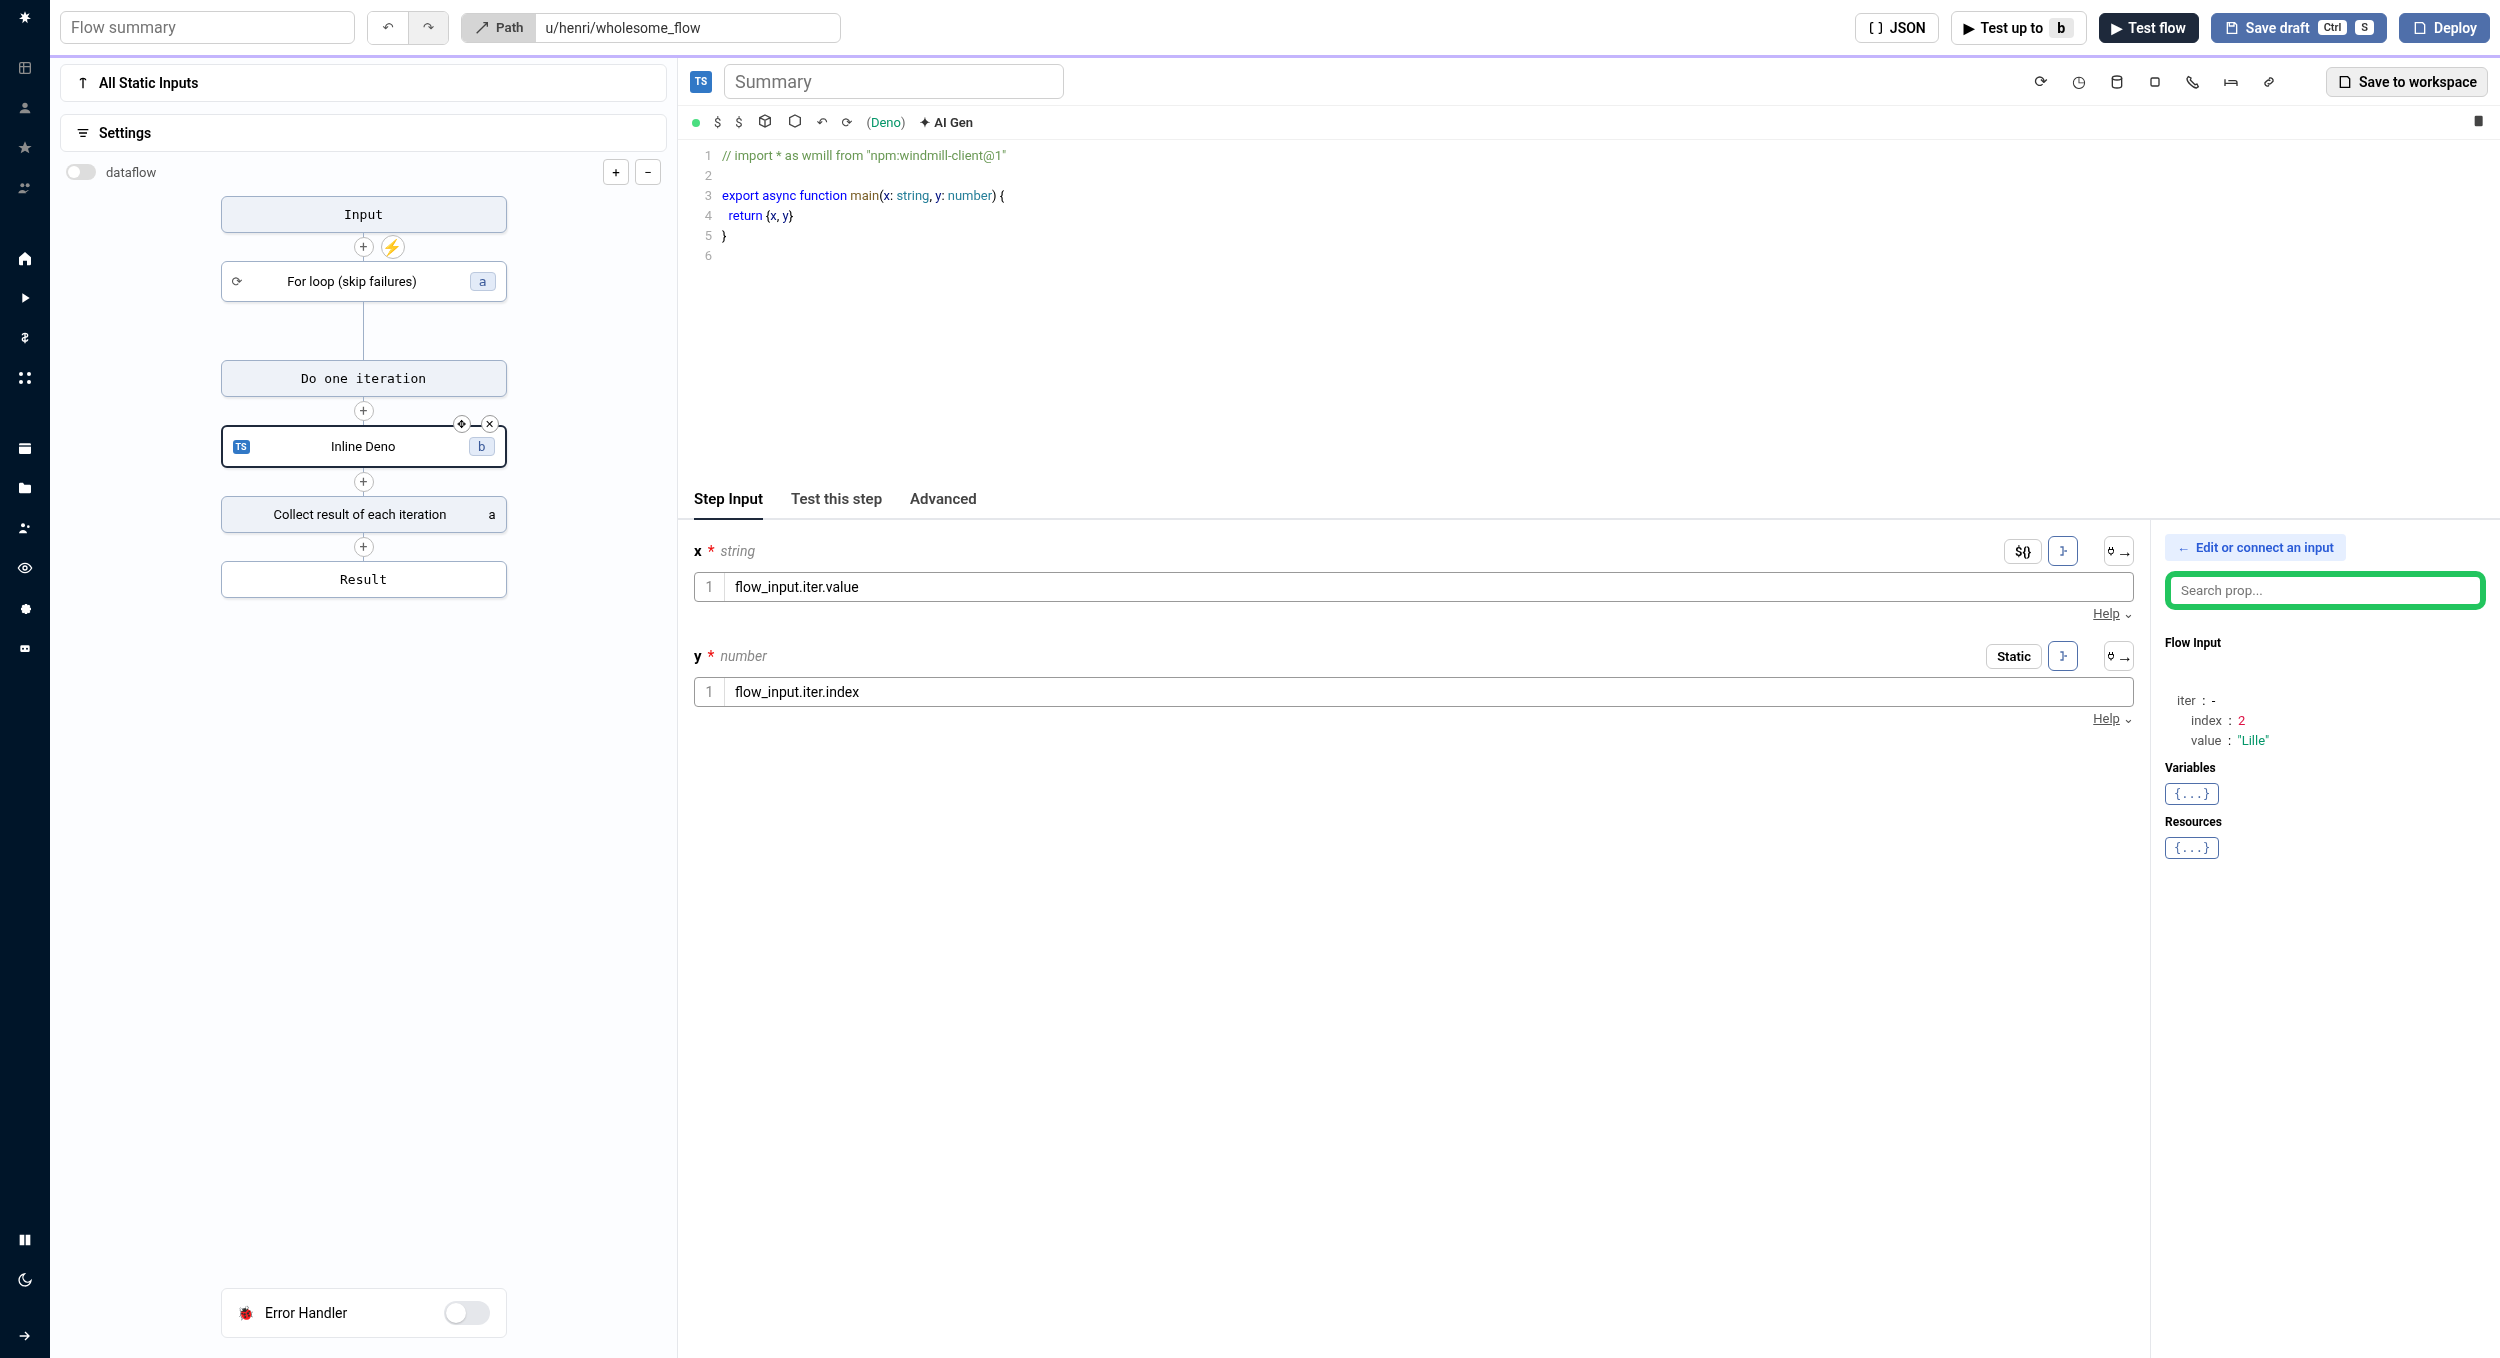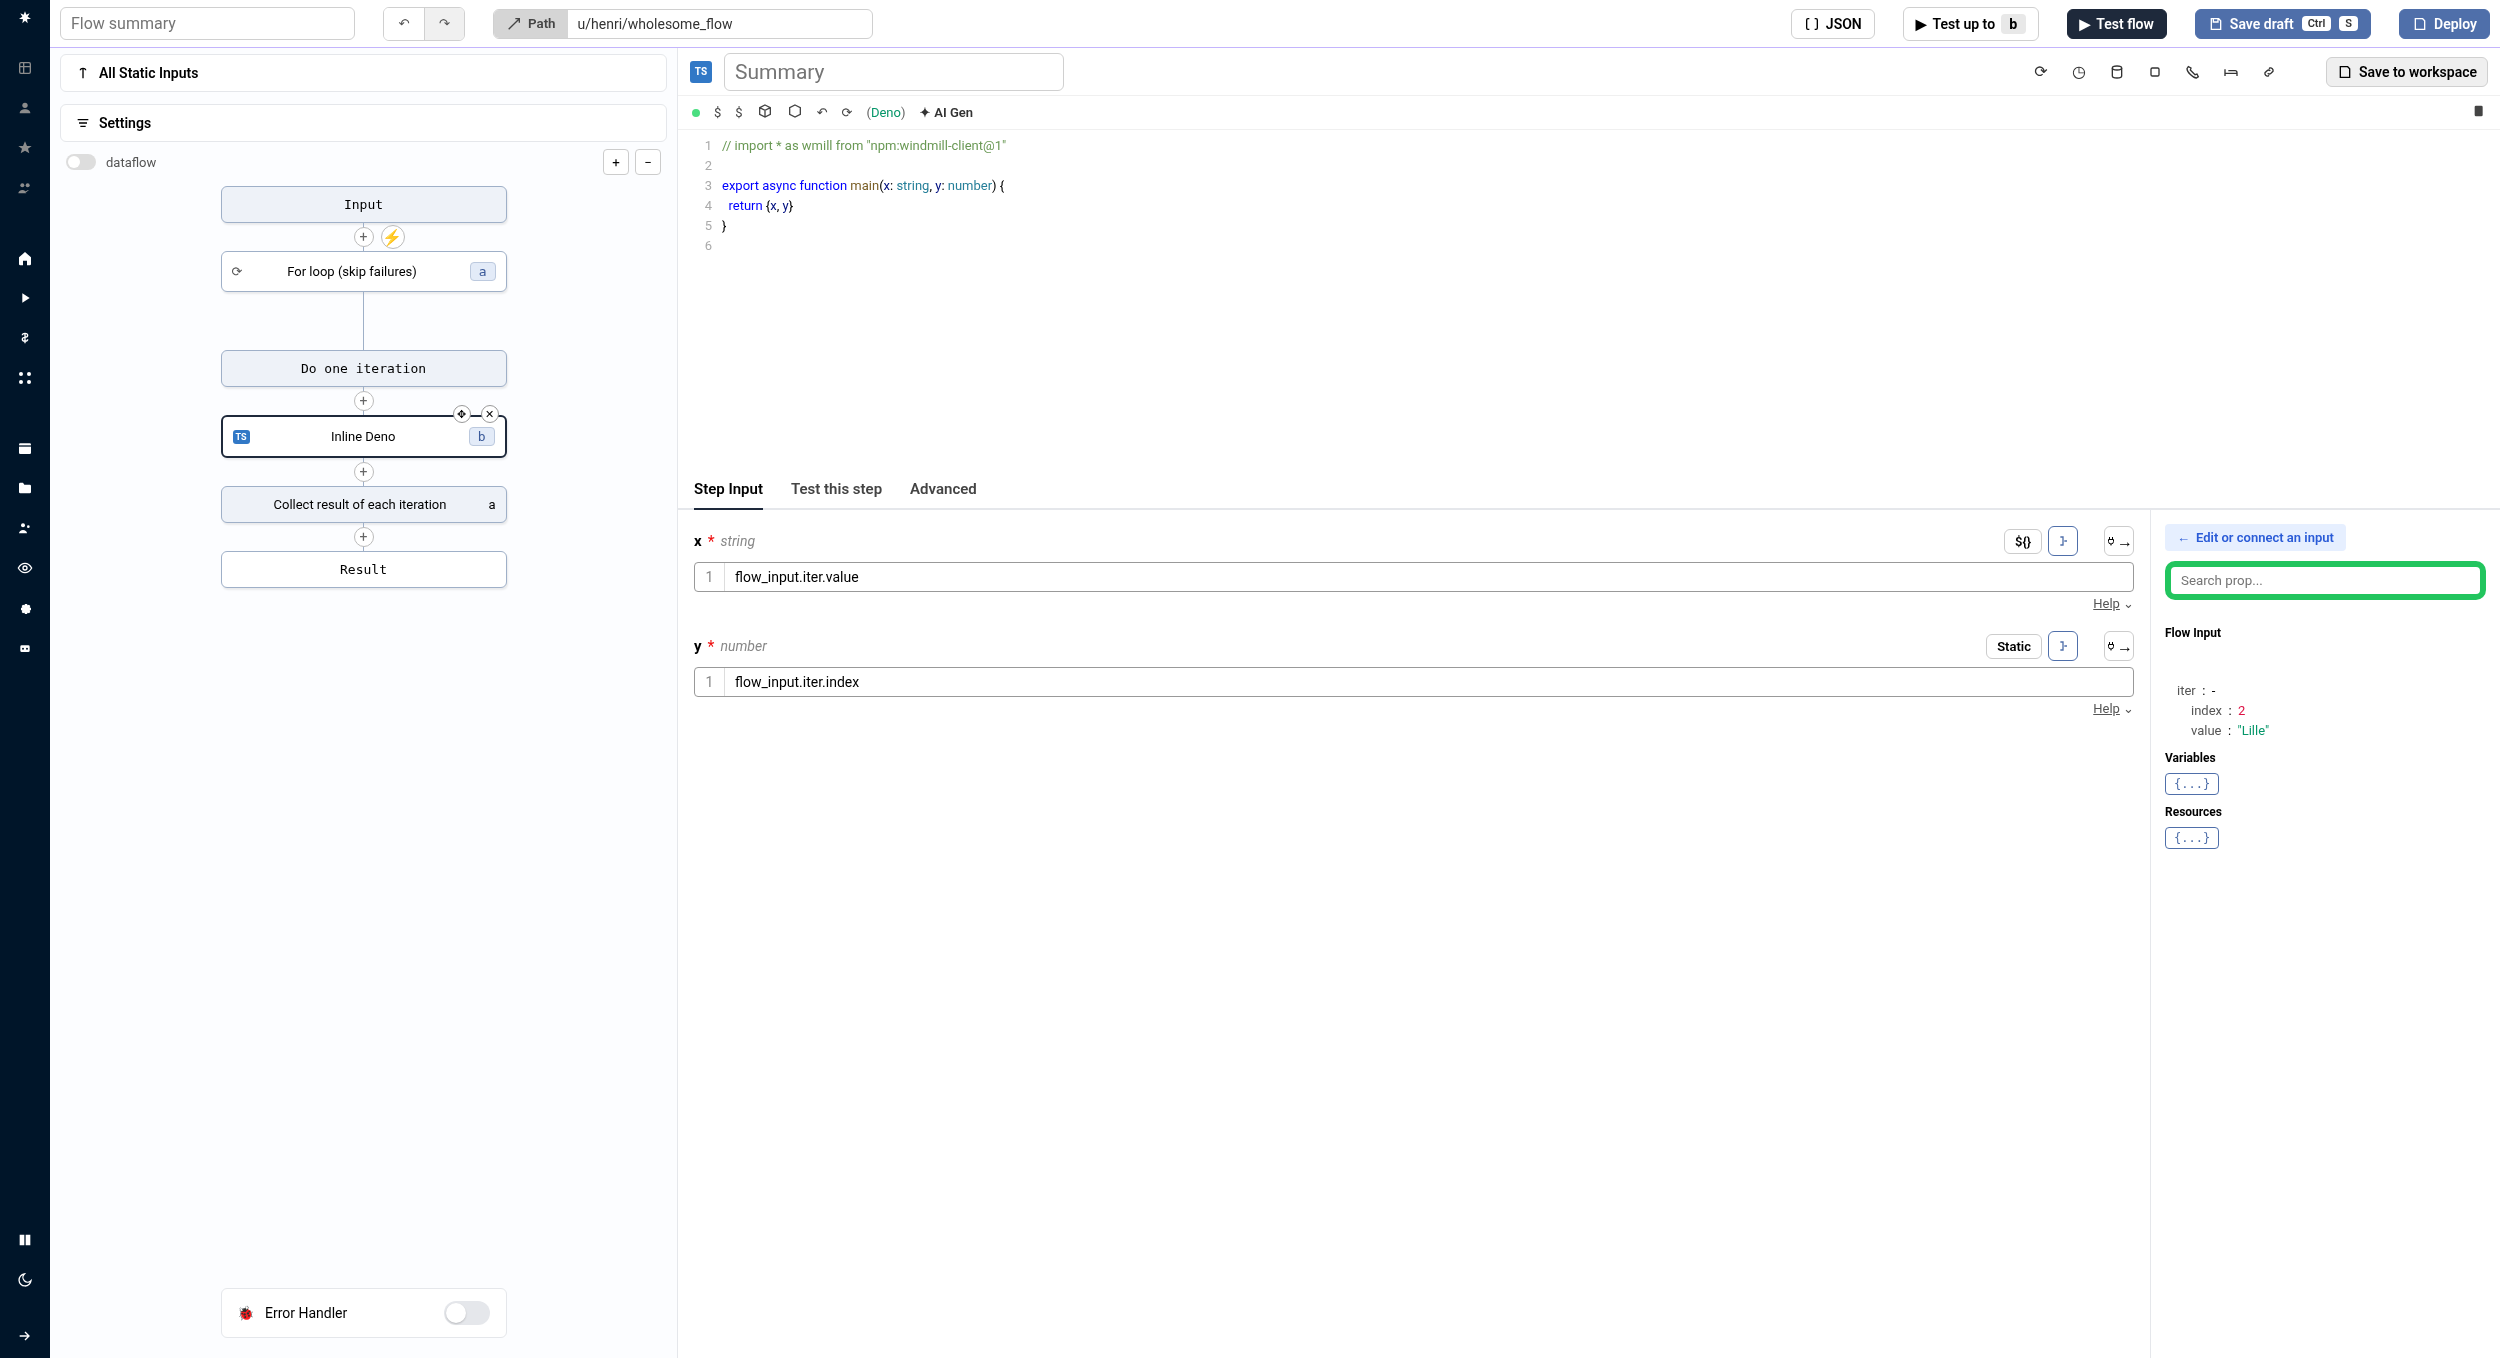--- a/index.html
+++ b/index.html
@@ -7,21 +7,21 @@
 
 
 .left-nav { width: 50px; background: #001529; display: flex; flex-direction: column; align-items: center; padding-top: 10px; color: #8c8c8c; }
 .left-nav .logo { color: #fff; margin-bottom: 20px; }
 .left-nav .nav-icon { width: 48px; height: 36px; display: flex; align-items: center; justify-content: center; margin-bottom: 4px; cursor: pointer; }
 .left-nav .nav-icon.active { color: #fff; }
 .left-nav .spacer { flex: 1; }
 
 
 .main { flex: 1; display: flex; flex-direction: column; }
-.topbar { height: 48px; display: flex; align-items: center; gap: 28px; padding: 6px 10px; border-bottom: 1px solid #c4b5fd; }
+.topbar { height: 58px; display: flex; align-items: center; gap: 12px; padding: 6px 10px; border-bottom: 3px solid #c4b5fd; }
 .flow-name { flex: 0 0 295px; border: 1px solid #d0d0d0; border-radius: 6px; padding: 6px 10px; font-size: 16px; color: #6b7280; }
 .undo-redo { display: flex; border: 1px solid #d0d0d0; border-radius: 6px; overflow: hidden; }
 .undo-redo button { width: 40px; height: 32px; border: none; background: #fff; cursor: pointer; color: #555; }
 .undo-redo button:last-child { background: #f0f0f0; border-left: 1px solid #d0d0d0; }
 .path-group { display: flex; border: 1px solid #d0d0d0; border-radius: 6px; overflow: hidden; flex: 0 0 380px; }
 .path-group .path-btn { background: #d5d5d5; border: none; padding: 6px 12px; display: flex; align-items: center; gap: 6px; cursor: pointer; font-weight: 600; color: #444; }
 .path-group .path-val { padding: 6px 10px; font-size: 14px; color: #333; flex: 1; }
 .tb-btn { border: 1px solid #d0d0d0; border-radius: 6px; padding: 6px 12px; background: #fff; display: flex; align-items: center; gap: 6px; font-size: 14px; cursor: pointer; font-weight: 600; }
 .tb-btn.testup .badge { background: #e8e8e8; border-radius: 4px; padding: 2px 8px; font-family: monospace; }
 .tb-btn.dark { background: #1e293b; color: #fff; border-color: #1e293b; }
@@ -66,21 +66,21 @@
 .connector .bolt { position: absolute; right: -40px; width: 24px; height: 24px; border: 1px solid #bbb; border-radius: 50%; background: #fff; display: flex; align-items: center; justify-content: center; color:#555;}
 .conn-tall{height:58px;}
 
 .error-handler { width: 286px; border: 1px solid #e5e7eb; border-radius: 6px; padding: 12px 16px; display: flex; align-items: center; gap: 10px; font-size: 14px; margin-top: auto; background:#fff;}
 .error-handler .toggle { margin-left: auto; width: 46px; height: 24px; background: #e5e7eb; border-radius: 12px; position: relative; }
 .error-handler .toggle::after { content: ""; position: absolute; width: 20px; height: 20px; background: #fff; border-radius: 50%; top: 2px; left: 2px; box-shadow: 0 1px 2px rgba(0,0,0,0.2);}
 
 
 .rp-header { height: 48px; display: flex; align-items: center; padding: 6px 12px; gap: 12px; border-bottom: 1px solid #f0f0f0; }
 .rp-header .ts-icon { width: 22px; height: 22px; background: #3178c6; color: #fff; font-size: 10px; font-weight: bold; display: flex; align-items: center; justify-content: center; border-radius: 3px; }
-.rp-header .summary-input { flex: 0 0 340px; border: 1px solid #d0d0d0; border-radius: 6px; padding: 6px 10px; font-size: 21px; color: #888; }
+.rp-header .summary-input { flex: 0 0 340px; border: 1px solid #d0d0d0; border-radius: 6px; padding: 6px 10px; font-size: 18px; color: #888; }
 .rp-header .hicon { width: 26px; height: 26px; display: flex; align-items: center; justify-content: center; color: #333; cursor: pointer; }
 .rp-header .save-ws { border: 1px solid #d0d0d0; border-radius: 6px; padding: 6px 10px; display: flex; align-items: center; gap: 6px; font-size: 14px; font-weight: 600; cursor: pointer; }
 .rp-header .hspacer{flex:1;}
 
 
 .ed-toolbar { height: 34px; display: flex; align-items: center; gap: 14px; padding: 0 14px; border-bottom: 1px solid #f0f0f0; font-size: 13px; color: #666; }
 .ed-toolbar .dot { width: 8px; height: 8px; background: #4ade80; border-radius: 50%; }
 .ed-toolbar .deno { color: #059669; }
 .ed-toolbar .aigen { display: flex; align-items: center; gap: 4px; font-weight: 600; color: #333; }
 .ed-toolbar .etspacer{flex:1;}

